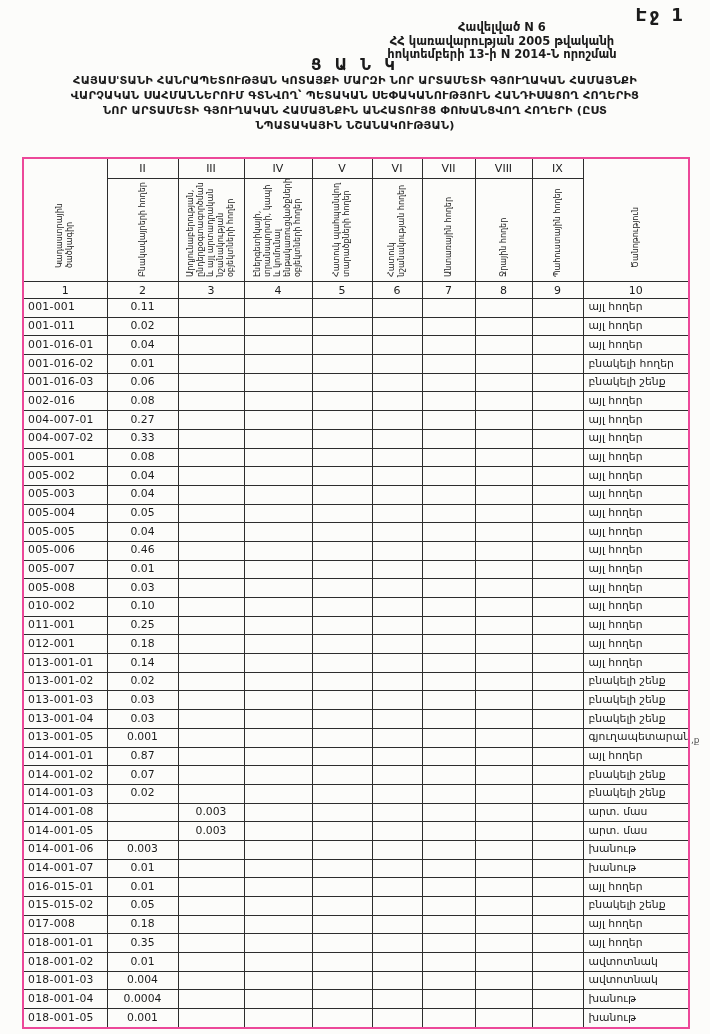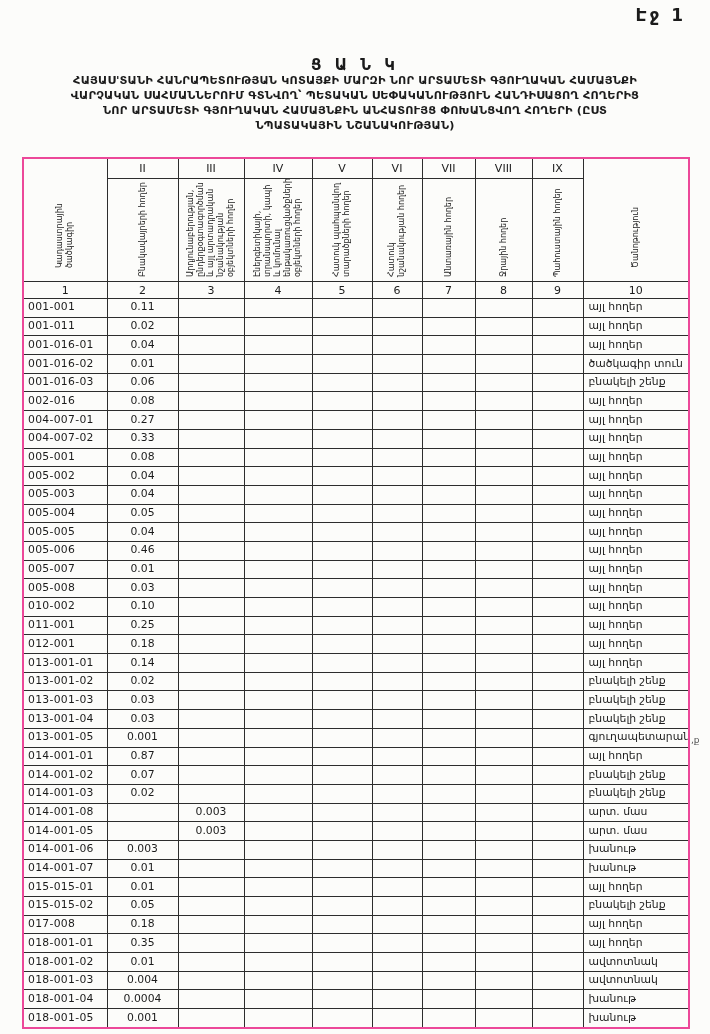--- a/index.html
+++ b/index.html
@@ -111,20 +111,25 @@
     color: #555;
   }
 </style>
 </head>
 <body>
 
 <div class="page">
 
   <div class="page-num">Էջ 1</div>
 
+  <div class="appendix-block">
+    <div>Հավելված  N 6</div>
+    <div>ՀՀ կառավարության 2005 թվականի</div>
+    <div>հոկտեմբերի 13-ի N 2014-Ն որոշման</div>
+  </div>
 
   <div class="doc-title">Ց Ա Ն Կ</div>
 
   <div class="doc-subtitle">
     <div>ՀԱՅԱՍ'ՏԱՆԻ ՀԱՆՐԱՊԵՏՈՒԹՅԱՆ  ԿՈՏԱՅՔԻ ՄԱՐԶԻ  ՆՈՐ ԱՐՏԱՄԵՏԻ ԳՅՈՒՂԱԿԱՆ ՀԱՄԱՅՆՔԻ</div>
     <div>ՎԱՐՉԱԿԱՆ ՍԱՀՄԱՆՆԵՐՈՒՄ  ԳՏՆՎՈՂ՝  ՊԵՏԱԿԱՆ ՍԵՓԱԿԱՆՈՒԹՅՈՒՆ  ՀԱՆԴԻՍԱՑՈՂ ՀՈՂԵՐԻՑ</div>
     <div>ՆՈՐ ԱՐՏԱՄԵՏԻ ԳՅՈՒՂԱԿԱՆ ՀԱՄԱՅՆՔԻՆ ԱՆՀԱՏՈՒՅՑ ՓՈԽԱՆՑՎՈՂ ՀՈՂԵՐԻ (ԸՍՏ</div>
     <div>ՆՊԱՏԱԿԱՅԻՆ ՆՇԱՆԱԿՈՒԹՅԱՆ)</div>
   </div>
 
@@ -237,21 +242,21 @@
         <tr>
           <td class="code">001-016-02</td>
           <td class="val">0.01</td>
           <td class="val"></td>
           <td class="val"></td>
           <td class="val"></td>
           <td class="val"></td>
           <td class="val"></td>
           <td class="val"></td>
           <td class="val"></td>
-          <td class="note">ծածկագիր տուն</td>
+          <td class="note">բնակելի հողեր</td>
         </tr>
         <tr>
           <td class="code">001-016-03</td>
           <td class="val">0.06</td>
           <td class="val"></td>
           <td class="val"></td>
           <td class="val"></td>
           <td class="val"></td>
           <td class="val"></td>
           <td class="val"></td>
@@ -564,21 +569,21 @@
           <td class="val"></td>
           <td class="val"></td>
           <td class="val"></td>
           <td class="val"></td>
           <td class="val"></td>
           <td class="val"></td>
           <td class="val"></td>
           <td class="note">խանութ</td>
         </tr>
         <tr>
-          <td class="code">015-015-01</td>
+          <td class="code">016-015-01</td>
           <td class="val">0.01</td>
           <td class="val"></td>
           <td class="val"></td>
           <td class="val"></td>
           <td class="val"></td>
           <td class="val"></td>
           <td class="val"></td>
           <td class="val"></td>
           <td class="note">այլ հողեր</td>
         </tr>

